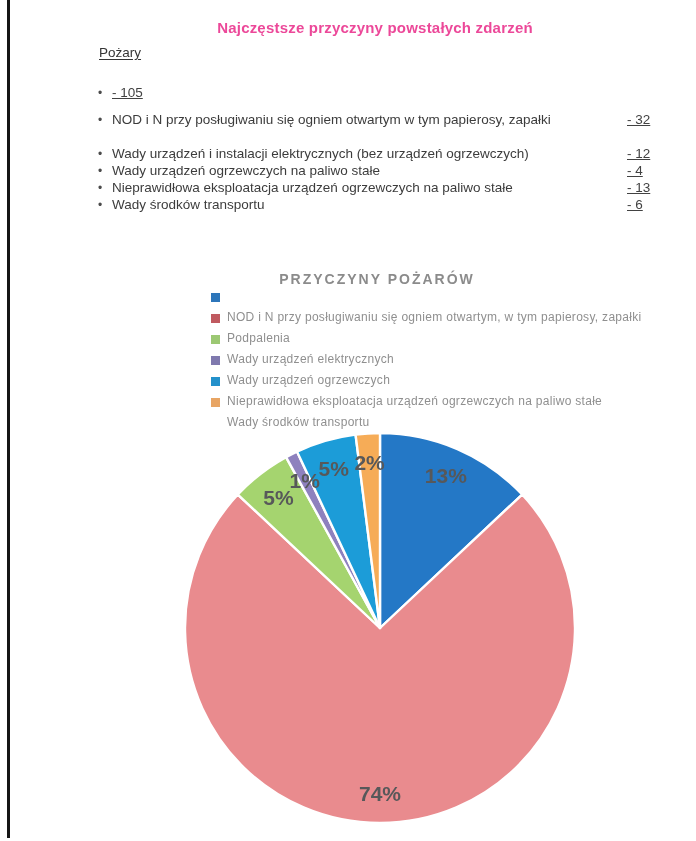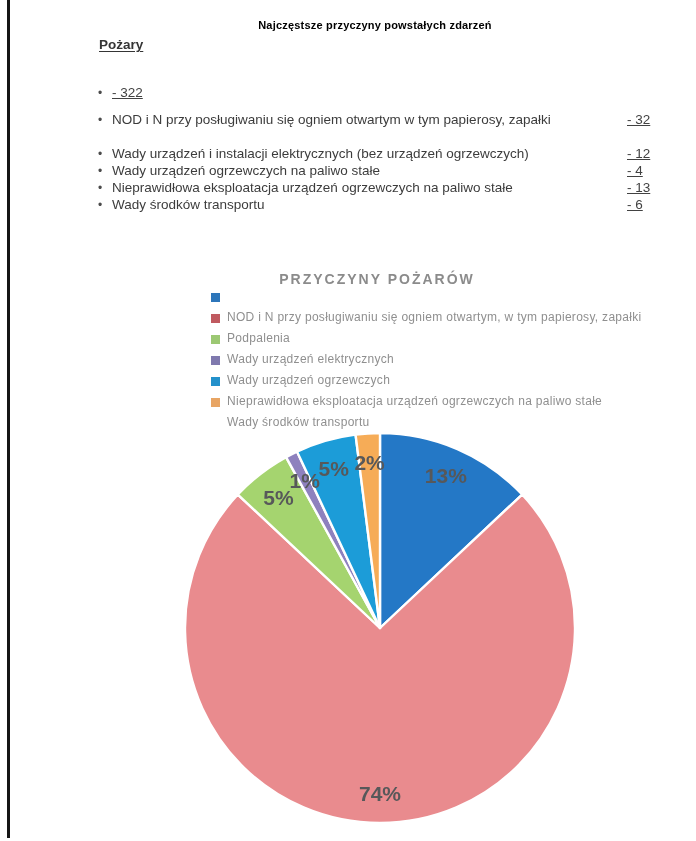--- a/index.html
+++ b/index.html
@@ -8,26 +8,26 @@
     width:696px; height:841px; position:relative; overflow:hidden;
     font-family:"Liberation Sans", sans-serif;
   }
   .page { position:absolute; inset:0; background:#ffffff; }
   .edge-line {
     position:absolute; left:7px; top:0; width:3px; height:838px;
     background:#161616;
   }
   .doc-title {
     position:absolute; top:19px; left:90px; width:570px;
-    text-align:center; font-size:11px; font-weight:bold;
-    color:#000000; letter-spacing:0.2px;
+    text-align:center; font-size:15px; font-weight:bold;
+    color:#ec4899; letter-spacing:0.2px;
   }
   .section-heading {
-    position:absolute; top:37px; left:91px;
-    font-size:13.5px; font-weight:bold; color:#353535;
+    position:absolute; top:45px; left:91px;
+    font-size:13.5px; font-weight:normal; color:#353535;
     text-decoration:underline; text-underline-offset:2px;padding-left:8px;
   }
   .cause-list {
     position:absolute; top:67px; left:91px; width:592px;
     list-style:none;
   }
   .cause-row {
     display:flex; align-items:baseline;
     height:17px; line-height:17px;
     font-size:13.5px; color:#3c3c3c;
@@ -62,21 +62,21 @@
   <div class="section-heading">Pożary</div>
 
   <ul class="cause-list" id="cause-list">
       <li class="cause-row">
         <span class="bullet">•</span>
         <span class="cause-label">NOD i N przy posługiwaniu się ogniem otwartym w tym papierosy, zapałki</span>
         <span class="cause-value">- 32</span>
       </li>
       <li class="cause-row">
         <span class="bullet">•</span>
-        <span class="cause-value">- 322</span>
+        <span class="cause-value">- 105</span>
       </li>
       <li class="cause-row">
         <span class="bullet">•</span>
         <span class="cause-label">Wady urządzeń i instalacji elektrycznych (bez urządzeń ogrzewczych)</span>
         <span class="cause-value">- 12</span>
       </li>
       <li class="cause-row">
         <span class="bullet">•</span>
         <span class="cause-label">Wady urządzeń ogrzewczych na paliwo stałe</span>
         <span class="cause-value">- 4</span>

